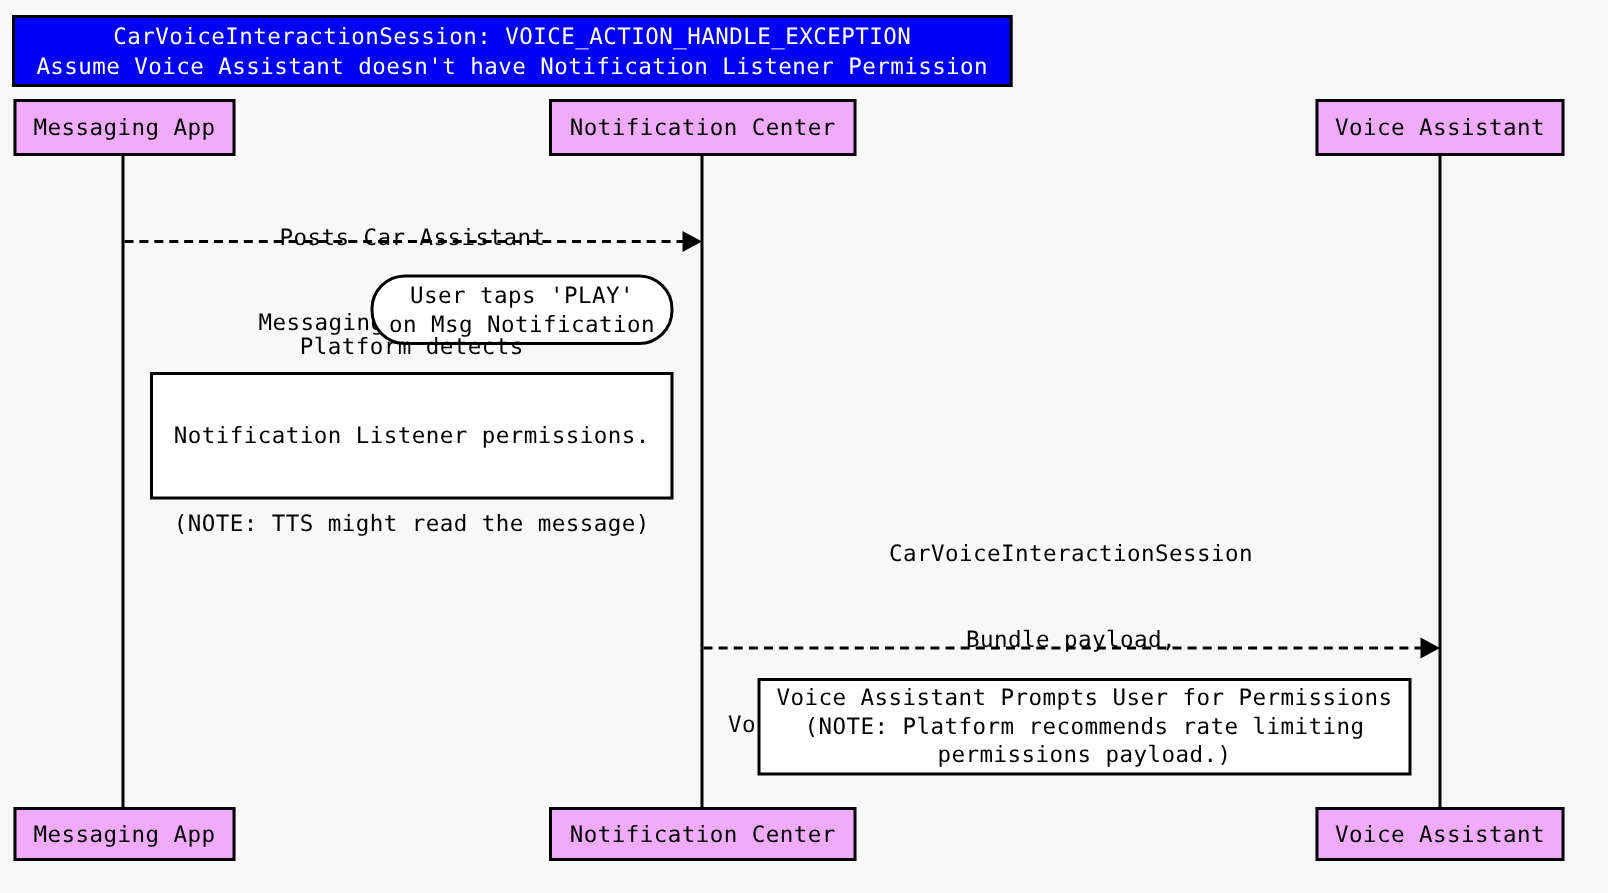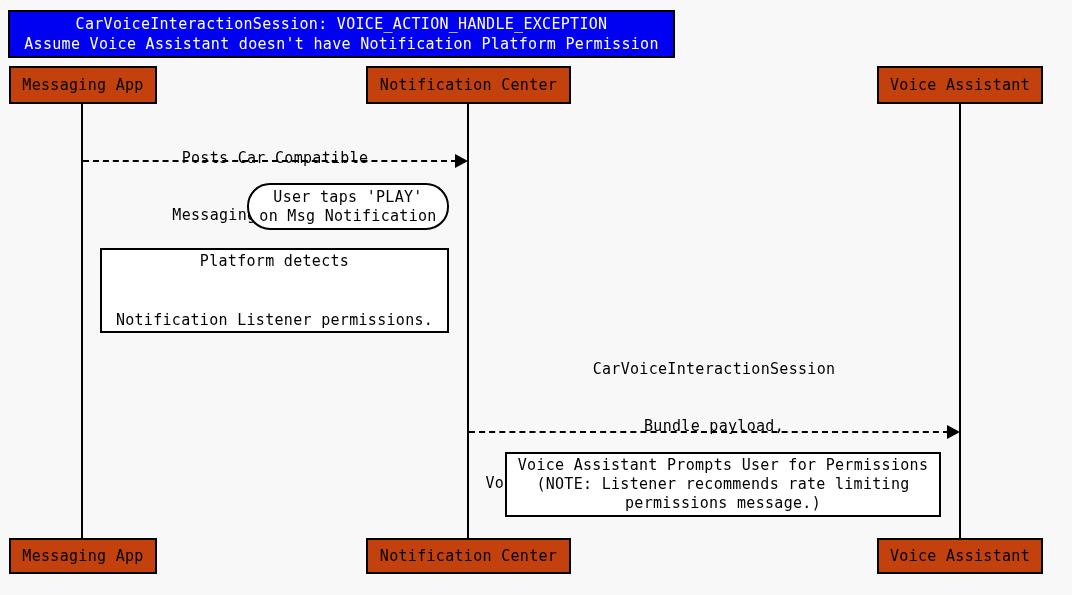--- a/index.html
+++ b/index.html
@@ -24,21 +24,21 @@
     background: #0000f2;
     border: 2px solid #000000;
     color: #ffffff;
     display: flex; flex-direction: column;
     align-items: center; justify-content: center;
     line-height: 20px;
     box-sizing: border-box;
     white-space: pre;
   }
   .pbox {
-    background: #c2410c;
+    background: #f0abfc;
     border: 2px solid #000000;
     display: flex; align-items: center; justify-content: center;
     box-sizing: border-box;
     white-space: pre;
   }
   .lifeline {
     width: 2px; top: 104px; height: 434px;
     background: #000000;
   }
   .msg-label {
@@ -69,72 +69,73 @@
     white-space: pre;
   }
 </style>
 </head>
 <body>
 
 <div id="canvas">
 
   <div class="abs title-box">
     <div>CarVoiceInteractionSession: VOICE_ACTION_HANDLE_EXCEPTION</div>
-    <div>Assume Voice Assistant doesn't have Notification Platform Permission</div>
+    <div>Assume Voice Assistant doesn't have Notification Listener Permission</div>
   </div>
 
   <div class="abs pbox" style="left:9px; top:66px; width:148px; height:38px;">
     <span>Messaging App</span>
   </div>
   <div class="abs pbox" style="left:366px; top:66px; width:205px; height:38px;">
     <span>Notification Center</span>
   </div>
   <div class="abs pbox" style="left:877px; top:66px; width:166px; height:38px;">
     <span>Voice Assistant</span>
   </div>
 
   <div class="abs lifeline" style="left:81px;"></div>
   <div class="abs lifeline" style="left:467px;"></div>
   <div class="abs lifeline" style="left:959px;"></div>
 
   <div class="abs msg-label" style="left:83px; top:111px; width:384px;">
-    <div>Posts Car Compatible</div>
+    <div>Posts Car Assistant</div>
     <div>Messaging Notification</div>
   </div>
 
   <div class="abs arrow" style="left:83px; top:154px; width:385px;">
     <div class="line"></div>
     <div class="head"></div>
   </div>
 
   <div class="abs note" style="left:247px; top:183px; width:202px; height:47px;border-radius:23px;">
     <div>User taps 'PLAY'</div>
     <div>on Msg Notification</div>
   </div>
 
   <div class="abs note" style="left:100px; top:248px; width:349px; height:85px;gap:40px;">
     <div>Platform detects</div>
     <div>Notification Listener permissions.</div>
+    <div>(NOTE: TTS might read the message)</div>
   </div>
 
   <div class="abs msg-label" style="left:469px; top:322px; width:490px;">
     <div>CarVoiceInteractionSession</div>
     <div>Bundle payload,</div>
     <div>VoiceInteractionSession.SHOW_SOURCE_NOTIFICATION)</div>
   </div>
 
   <div class="abs arrow" style="left:469px; top:425px; width:491px;">
     <div class="line"></div>
     <div class="head"></div>
   </div>
 
   <div class="abs note" style="left:505px; top:452px; width:436px; height:65px;">
     <div>Voice Assistant Prompts User for Permissions</div>
-    <div>(NOTE: Listener recommends rate limiting</div>
-    <div>permissions message.)</div>
+    <div>(NOTE: Platform recommends rate limiting</div>
+    <div>permissions payload.)</div>
   </div>
 
   <div class="abs pbox" style="left:9px; top:538px; width:148px; height:36px;">
     <span>Messaging App</span>
   </div>
   <div class="abs pbox" style="left:366px; top:538px; width:205px; height:36px;">
     <span>Notification Center</span>
   </div>
   <div class="abs pbox" style="left:877px; top:538px; width:166px; height:36px;">
     <span>Voice Assistant</span>

